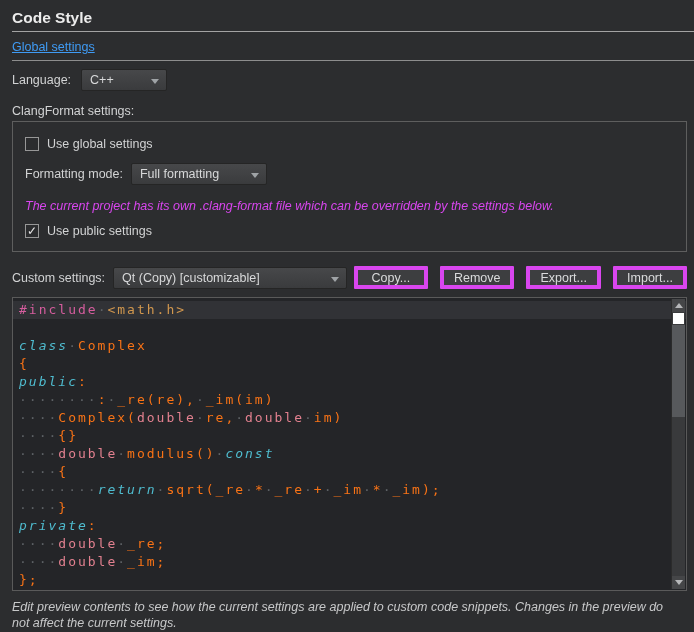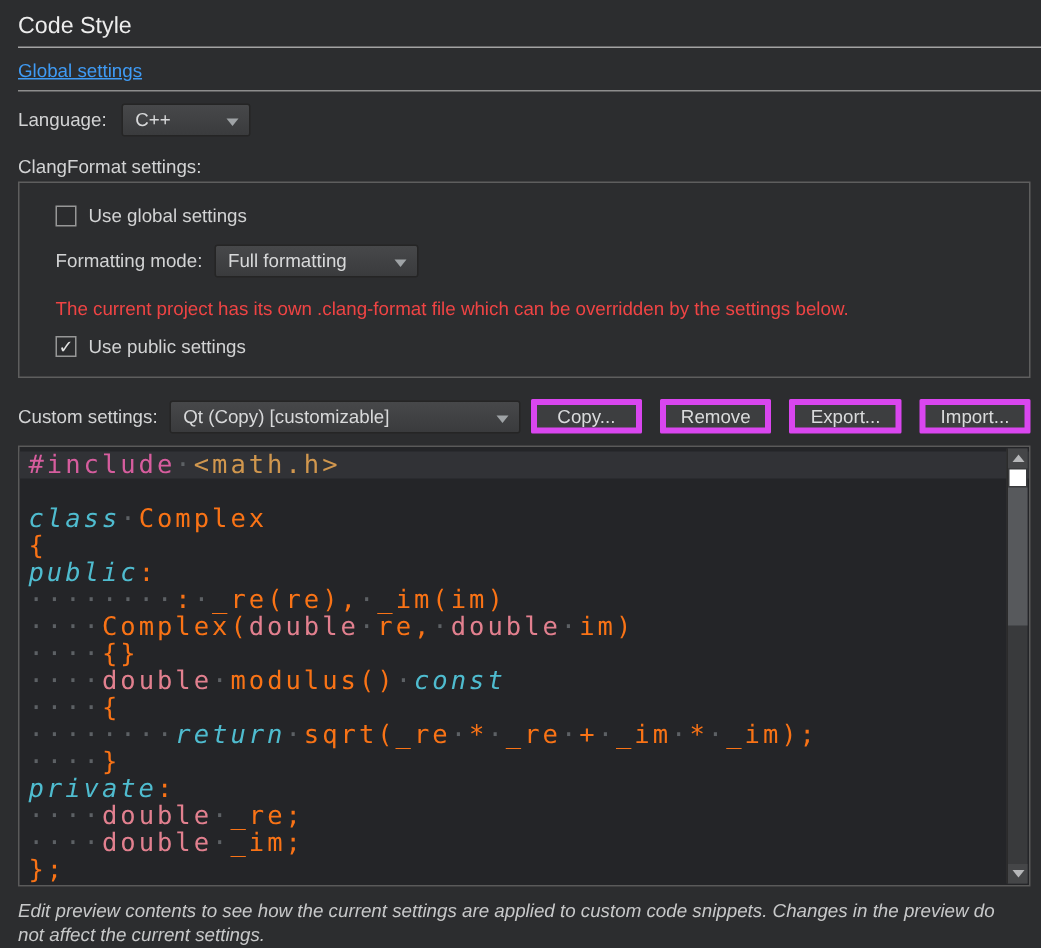--- a/index.html
+++ b/index.html
@@ -6,21 +6,21 @@
   html,body { width:694px; height:632px; overflow:hidden; }
   body {
     background:#2c2d2f;
     font-family:"Liberation Sans", sans-serif;
     color:#d2d3d4;
     font-size:12.5px;
   }
   .page { padding:0 0 0 12px; }
 
   .page-title {
-    font-size:15.5px; font-weight:normal; color:#ececec;
+    font-size:15.5px; font-weight:bold; color:#ececec;
     padding-top:9px; padding-bottom:4px;
   }
   .divider { height:1px; background:#a3a3a3; margin-right:0; }
   .divider-2 { background:#8d8d8d; }
 
   .link-row { padding:8px 0 6px 0; }
   a.global-link { color:#3f9bf5; text-decoration:underline; cursor:pointer; }
 
   .row { display:flex; align-items:center; }
   .language-row { margin-top:8px; }
@@ -40,48 +40,48 @@
   }
   .combo-language { width:86px; margin-left:10px; }
   .combo-formatting { width:136px; margin-left:8px; }
   .combo-custom { width:234px; margin-left:8px; }
 
   .section-label { margin-top:13px; }
 
   .groupbox {
     margin-top:3px; margin-right:7px;
     border:1px solid #5e5e5e;
-    padding:15px 12px 13px 24px;
+    padding:15px 12px 13px 12px;
   }
   .checkbox-row { display:flex; align-items:center; cursor:pointer; }
   .checkbox-box {
     width:14px; height:14px; border:1px solid #979797; background:#2b2c2e;
     display:flex; align-items:center; justify-content:center;
     font-size:12px; color:#e3e3e3; line-height:1;
   }
   .checkbox-label { margin-left:8px; }
   .formatting-row { margin-top:12px; }
-  .note { margin-top:14px; color:#ef4444; }
+  .note { margin-top:14px; color:#d946ef;font-style:italic; }
   .custom-check-row { margin-top:11px; }
 
   .custom-settings-row { margin-top:14px; display:flex; align-items:center; padding-right:7px; }
   .btn {
     height:23px; min-width:74px; padding:0 10px;
     background:#3d3e40; border:4px solid #d946ef; border-radius:1px;
     color:#dadbdc; font-size:12.5px; font-family:"Liberation Sans",sans-serif;
     cursor:pointer;
   }
   .btn-group { display:flex; gap:12px; margin-left:auto; }
 
   .editor {
     position:relative; margin-top:8px; margin-right:7px;
     height:294px; background:#242528; border:1px solid #5a5a5a;
     overflow:hidden;
     font-family:"DejaVu Sans Mono", monospace;
-    font-size:17px; line-height:18px; letter-spacing:2px;
+    font-size:13px; line-height:18px; letter-spacing:2px;
   }
   .code { padding-top:3px; }
   .code-line { height:18px; white-space:pre; padding-left:6px; }
   .code-line.current { background:#313236; }
   .tok-txt { color:#f97316; }
   .tok-kw  { color:#4fbccf; font-style:italic; }
   .tok-type{ color:#e2808f; }
   .tok-pre { color:#d65d9e; }
   .tok-inc { color:#d1974e; }
   .tok-ws  { color:#5d6165; }

